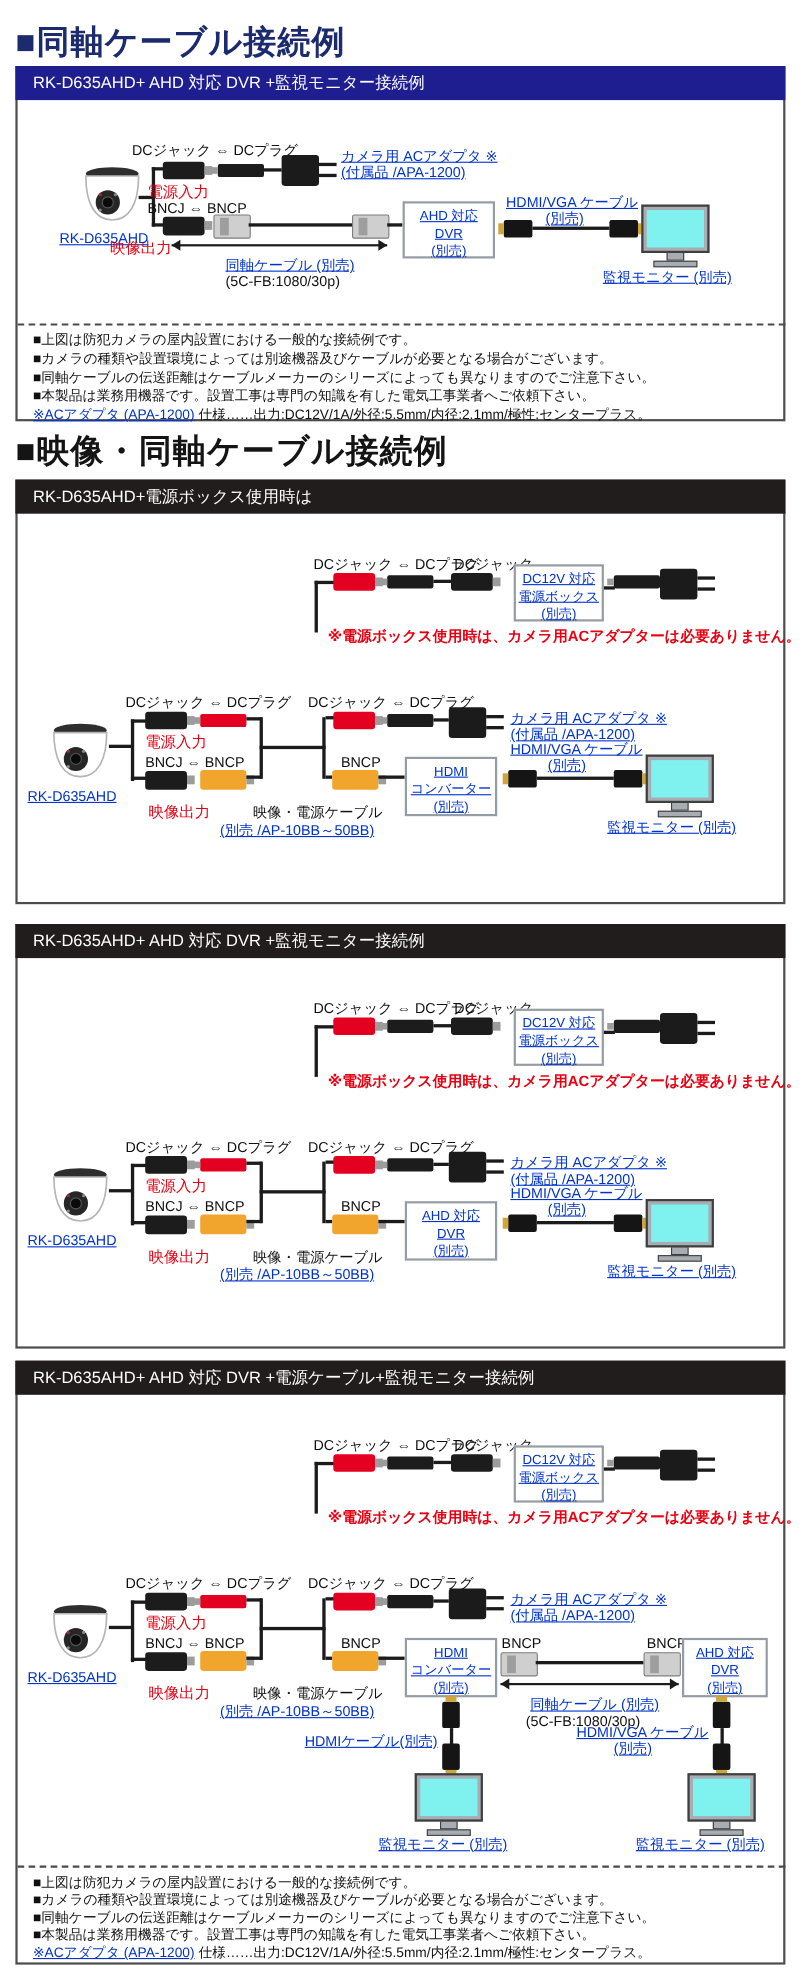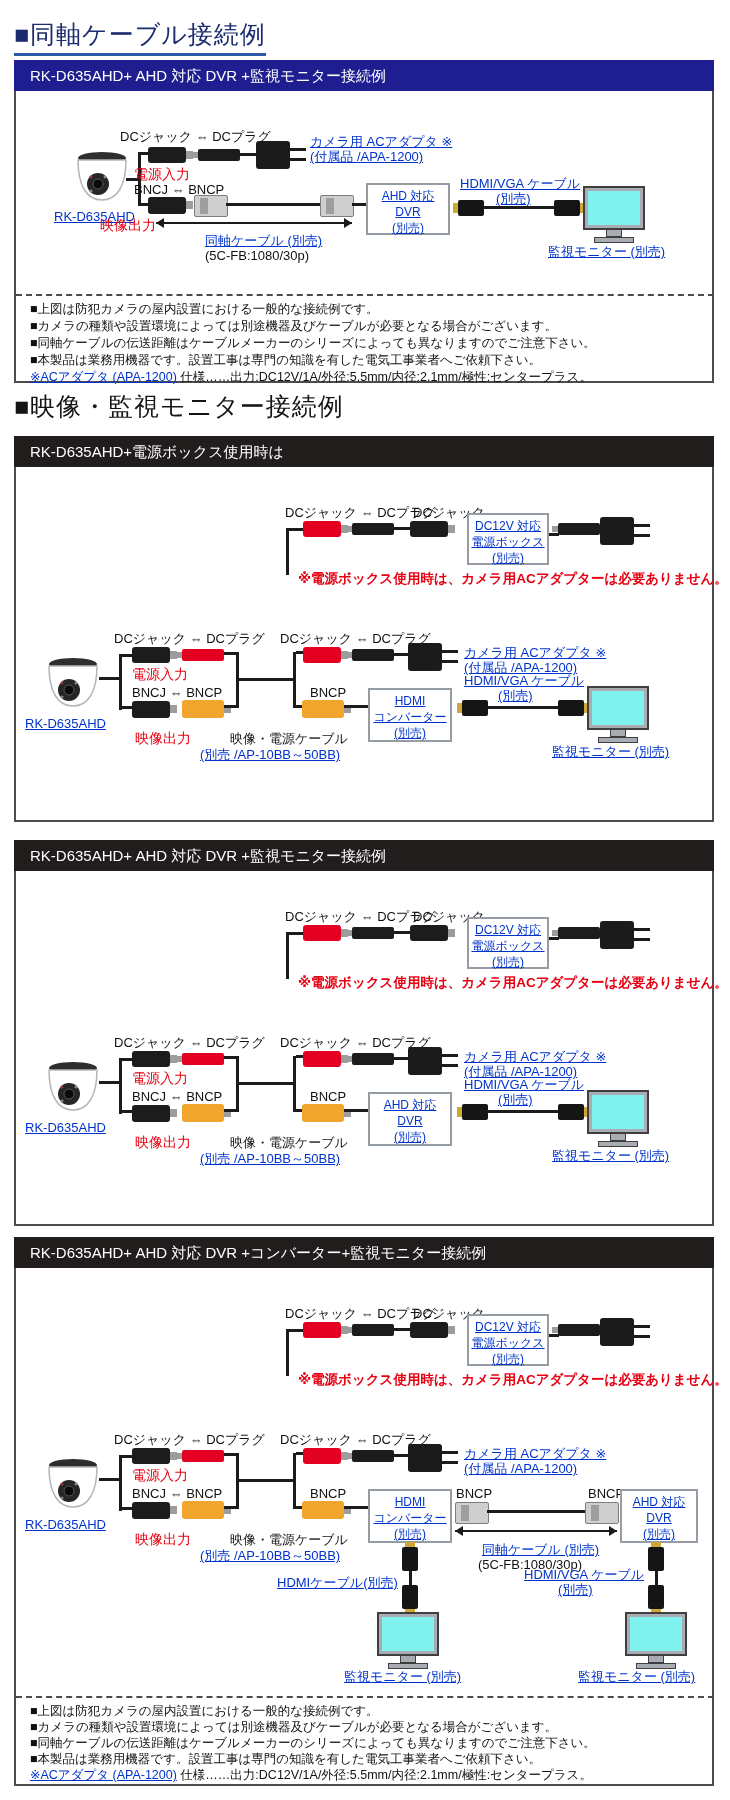--- a/index.html
+++ b/index.html
@@ -1,18 +1,18 @@
 <!DOCTYPE html>
 <html><head>
 <meta charset="utf-8">
 <style>
   html,body { margin:0; padding:0; }
   body { width:730px; height:1800px; position:relative; background:#ffffff;
          font-family:"Liberation Sans","DejaVu Sans",sans-serif; color:#111; overflow:hidden; }
-  .sec-title { position:absolute; font-size:25px; font-weight:400; letter-spacing:1px; white-space:nowrap; }
+  .sec-title { position:absolute; font-size:30px; font-weight:700; letter-spacing:1px; white-space:nowrap; }
   .sec1 { color:#1c2b6d; border-bottom:3px solid #2d59a8; padding-bottom:2px; }
   .sec2 { color:#141414; }
   .panel { position:absolute; border:2px solid #4c4c4c; background:#fff; box-sizing:border-box; }
   .bar { position:absolute; height:31px; line-height:31px; color:#fff; font-size:15px;
          padding-left:16px; box-sizing:border-box; white-space:nowrap; }
   .bar.navy { background:#1e1e91; }
   .bar.dark { background:#221d1d; }
   .t13 { position:absolute; font-size:13px; color:#101010; white-space:nowrap; }
   .rd { position:absolute; font-size:14px; color:#e60012; font-weight:normal; white-space:nowrap; }
   .lnk { color:#0033cc; text-decoration:underline; }
@@ -120,21 +120,21 @@
 </div>
 <span class="alnk lnk" style="left:548px;top:243px">監視モニター (別売)</span>
 
 <div class="dash" style="left:16px;top:294px;width:698px"></div>
 <div class="note" style="left:30px;top:301px">■上図は防犯カメラの屋内設置における一般的な接続例です。</div>
 <div class="note" style="left:30px;top:318px">■カメラの種類や設置環境によっては別途機器及びケーブルが必要となる場合がございます。</div>
 <div class="note" style="left:30px;top:335px">■同軸ケーブルの伝送距離はケーブルメーカーのシリーズによっても異なりますのでご注意下さい。</div>
 <div class="note" style="left:30px;top:352px">■本製品は業務用機器です。設置工事は専門の知識を有した電気工事業者へご依頼下さい。</div>
 <div class="note" style="left:30px;top:369px"><span class="lnk" style="font-size:12.5px">※ACアダプタ (APA-1200)</span><span> 仕様……出力:DC12V/1A/外径:5.5mm/内径:2.1mm/極性:センタープラス。</span></div>
 
-<div class="sec-title sec2" style="left:14px;top:390px">■映像・監視モニター接続例</div>
+<div class="sec-title sec2" style="left:14px;top:390px">■映像・同軸ケーブル接続例</div>
 
 <div class="panel" style="left:14px;top:436px;width:700px;height:386px"></div>
 <div class="bar dark" style="left:14px;top:436px;width:700px">RK-D635AHD+電源ボックス使用時は</div>
 
 <span class="t13" style="left:285px;top:504px">DCジャック ⇔ DCプラグ</span>
 <span class="t13" style="left:413px;top:504px">DCジャック</span>
 <div class="wire" style="left:286px;top:528px;width:18px;height:3px"></div>
 <div class="wire" style="left:286px;top:528px;width:3px;height:47px"></div>
 <div class="cnx jack red tr" style="left:303px;top:521px"></div>
 <div class="cnx plugc" style="left:352px;top:523px"></div>
@@ -293,21 +293,21 @@
 <div class="wire" style="left:488px;top:1110px;width:70px;height:3px"></div>
 <div class="hc r" style="left:558px;top:1104px"></div>
 <div class="mon" style="left:586px;top:1090px">
   <div class="mon-s"></div>
     <div class="mon-n"></div>
     <div class="mon-b"></div>
 </div>
 <span class="alnk lnk" style="left:552px;top:1147px">監視モニター (別売)</span>
 
 <div class="panel" style="left:14px;top:1237px;width:700px;height:549px"></div>
-<div class="bar dark" style="left:14px;top:1237px;width:700px">RK-D635AHD+ AHD 対応 DVR +コンバーター+監視モニター接続例</div>
+<div class="bar dark" style="left:14px;top:1237px;width:700px">RK-D635AHD+ AHD 対応 DVR +電源ケーブル+監視モニター接続例</div>
 
 <span class="t13" style="left:285px;top:1305px">DCジャック ⇔ DCプラグ</span>
 <span class="t13" style="left:413px;top:1305px">DCジャック</span>
 <div class="wire" style="left:286px;top:1329px;width:18px;height:3px"></div>
 <div class="wire" style="left:286px;top:1329px;width:3px;height:47px"></div>
 <div class="cnx jack red tr" style="left:303px;top:1322px"></div>
 <div class="cnx plugc" style="left:352px;top:1324px"></div>
 <div class="wire" style="left:394px;top:1328px;width:16px;height:3px"></div>
 <div class="cnx jack tr" style="left:410px;top:1322px"></div>
 <div class="ebox" style="left:467px;top:1314px;width:82px;height:52px">

